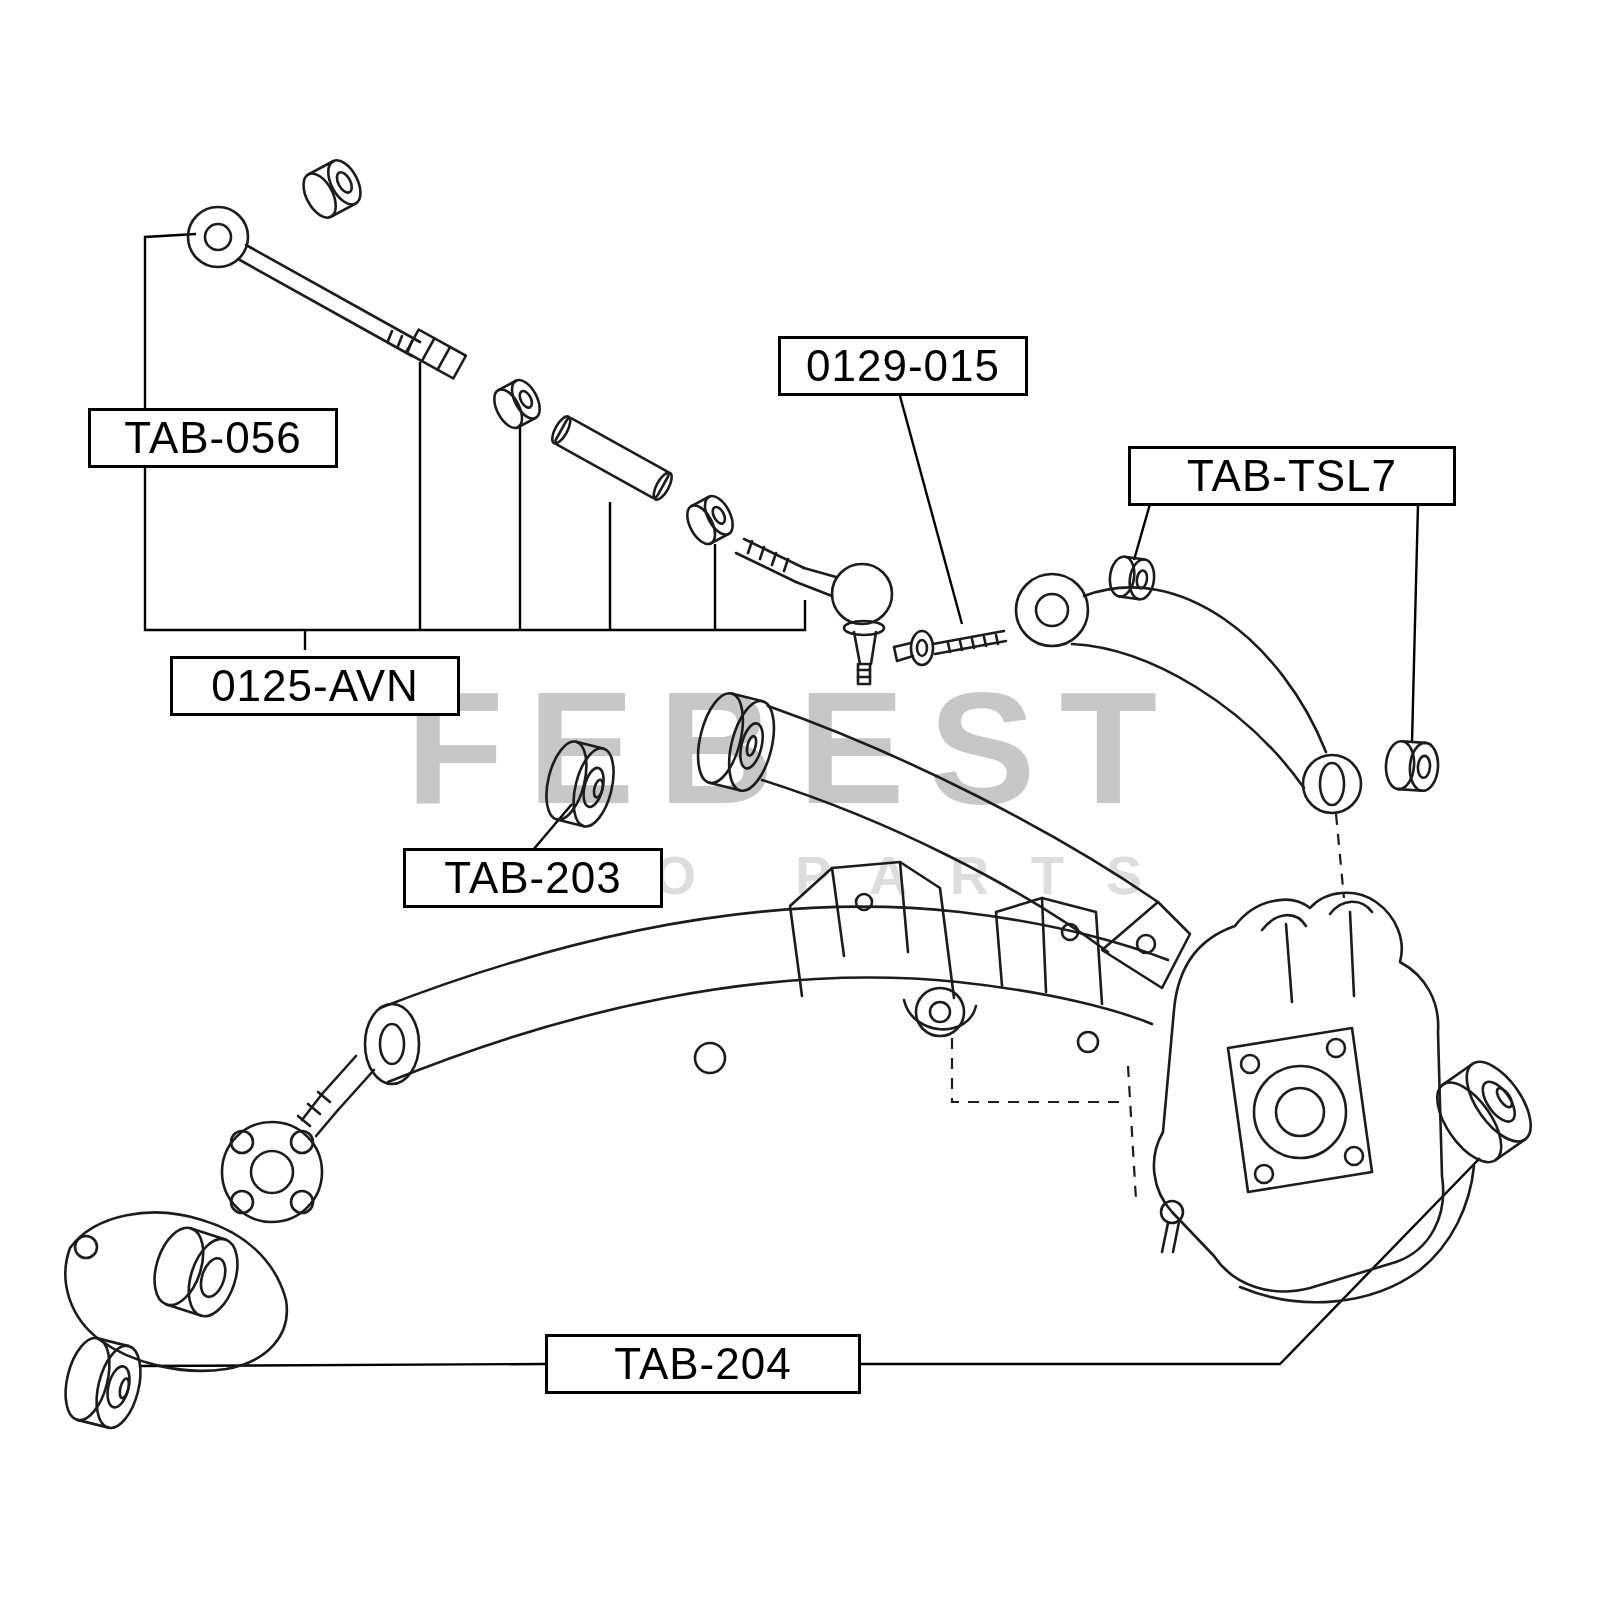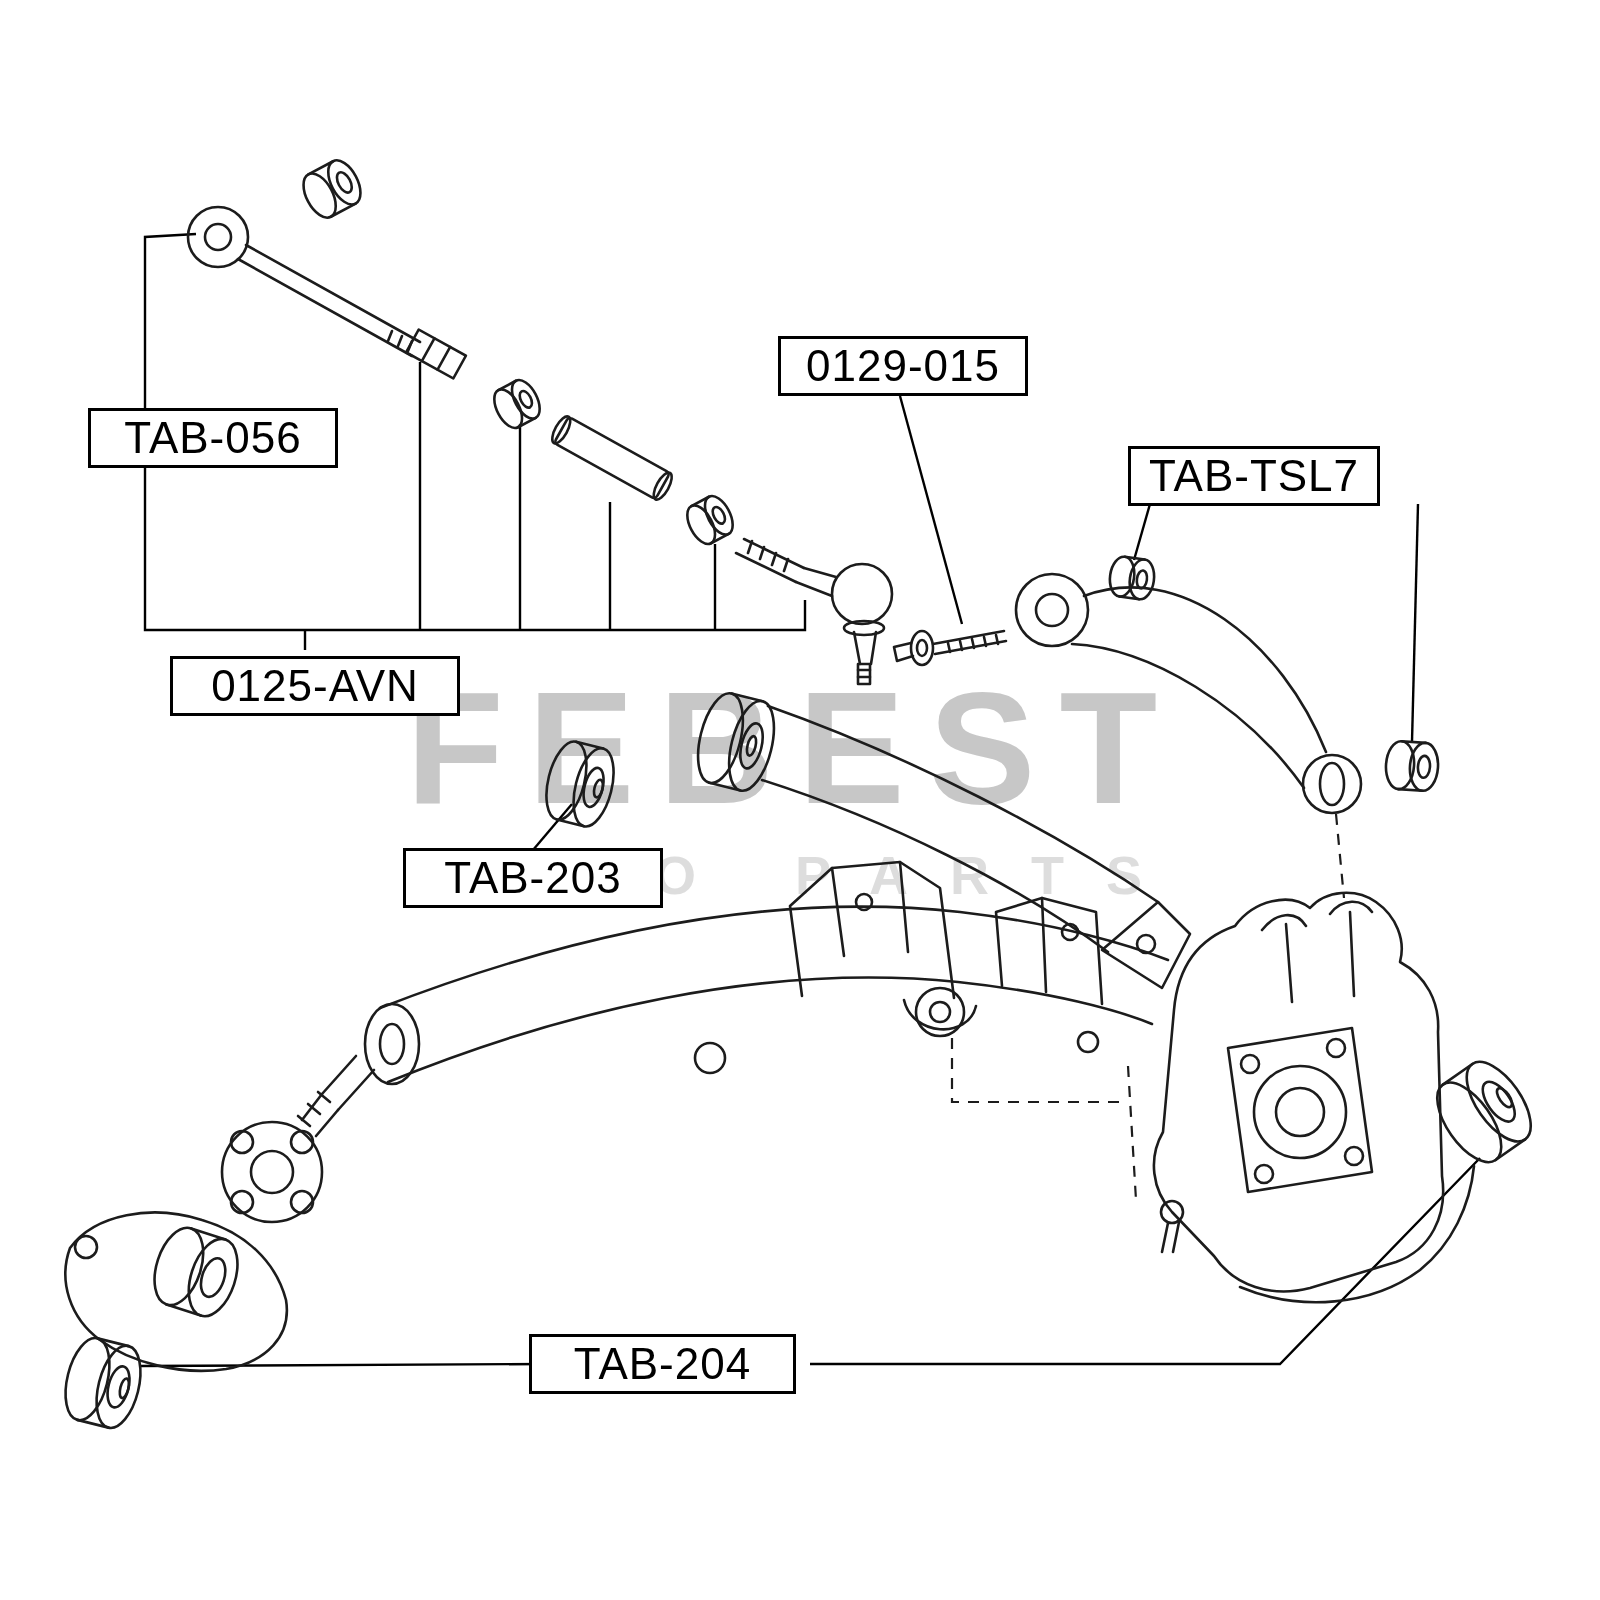--- a/index.html
+++ b/index.html
@@ -221,17 +221,17 @@
     <g class="dash">
       <path d="M1336,814 L1344,898"></path>
       <path d="M952,1038 L952,1102 L1128,1102"></path>
       <path d="M1128,1066 L1136,1200"></path>
     </g>
   </svg>
 
   <div class="part-label" style="left:88px;  top:408px; width:250px; height:60px;">TAB-056</div>
   <div class="part-label" style="left:170px; top:656px; width:290px; height:60px;">0125-AVN</div>
   <div class="part-label" style="left:778px; top:336px; width:250px; height:60px;">0129-015</div>
-  <div class="part-label" style="left:1128px;top:446px; width:252px; height:60px;">TAB-TSL7</div>
+  <div class="part-label" style="left:1128px;top:446px; width:328px; height:60px;">TAB-TSL7</div>
   <div class="part-label" style="left:403px; top:848px; width:260px; height:60px;">TAB-203</div>
-  <div class="part-label" style="left:529px; top:1334px;width:267px; height:60px;">TAB-204</div>
+  <div class="part-label" style="left:545px; top:1334px;width:316px; height:60px;">TAB-204</div>
 
 </div>
 
 </body></html>

